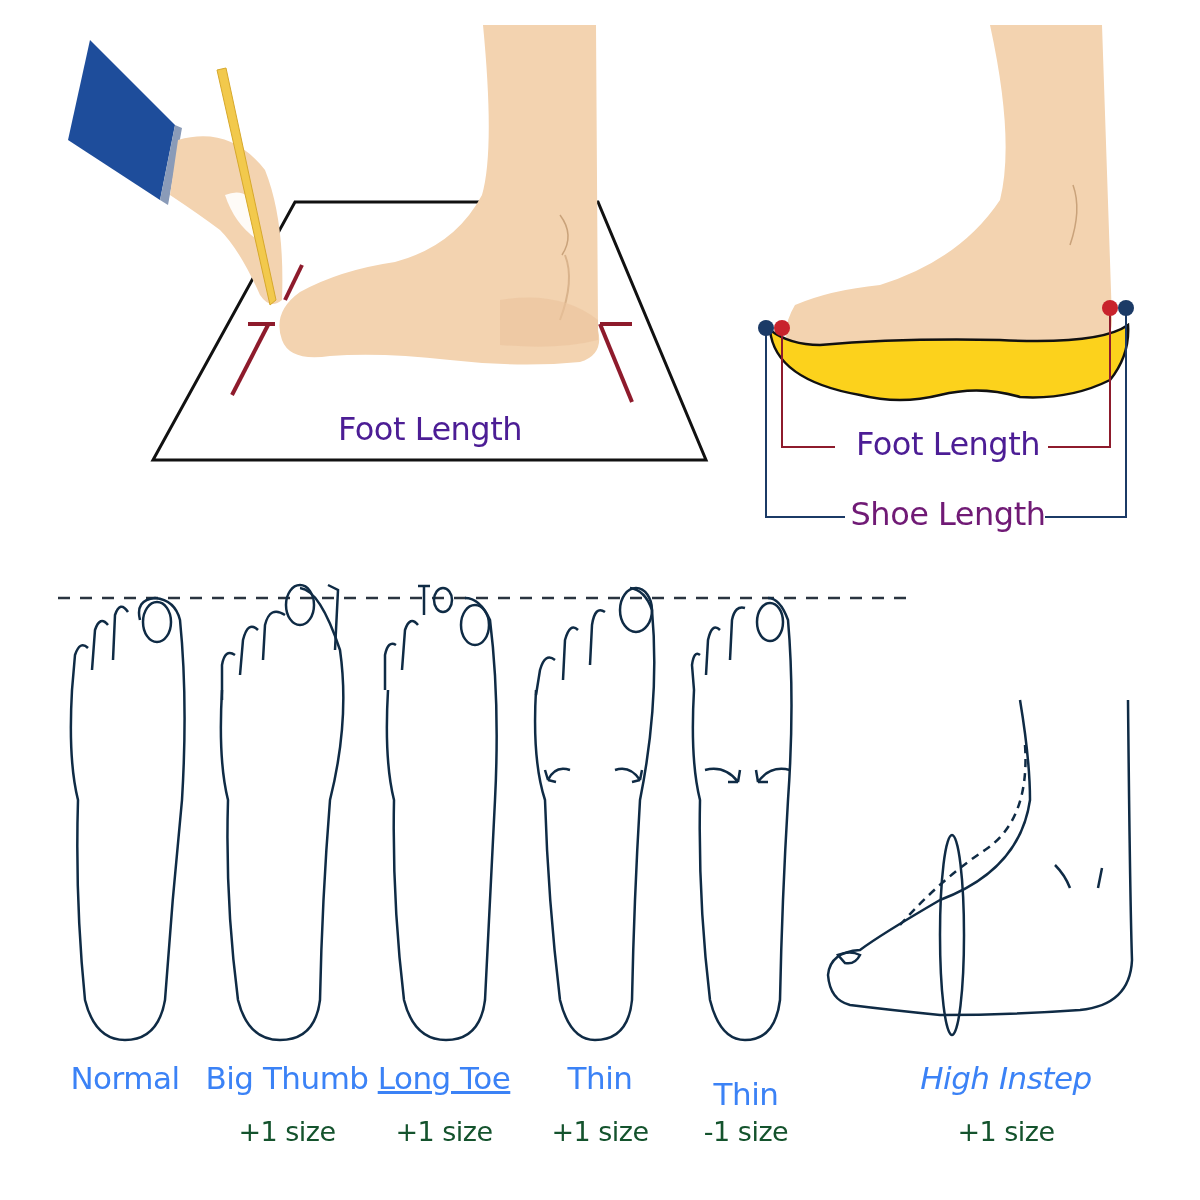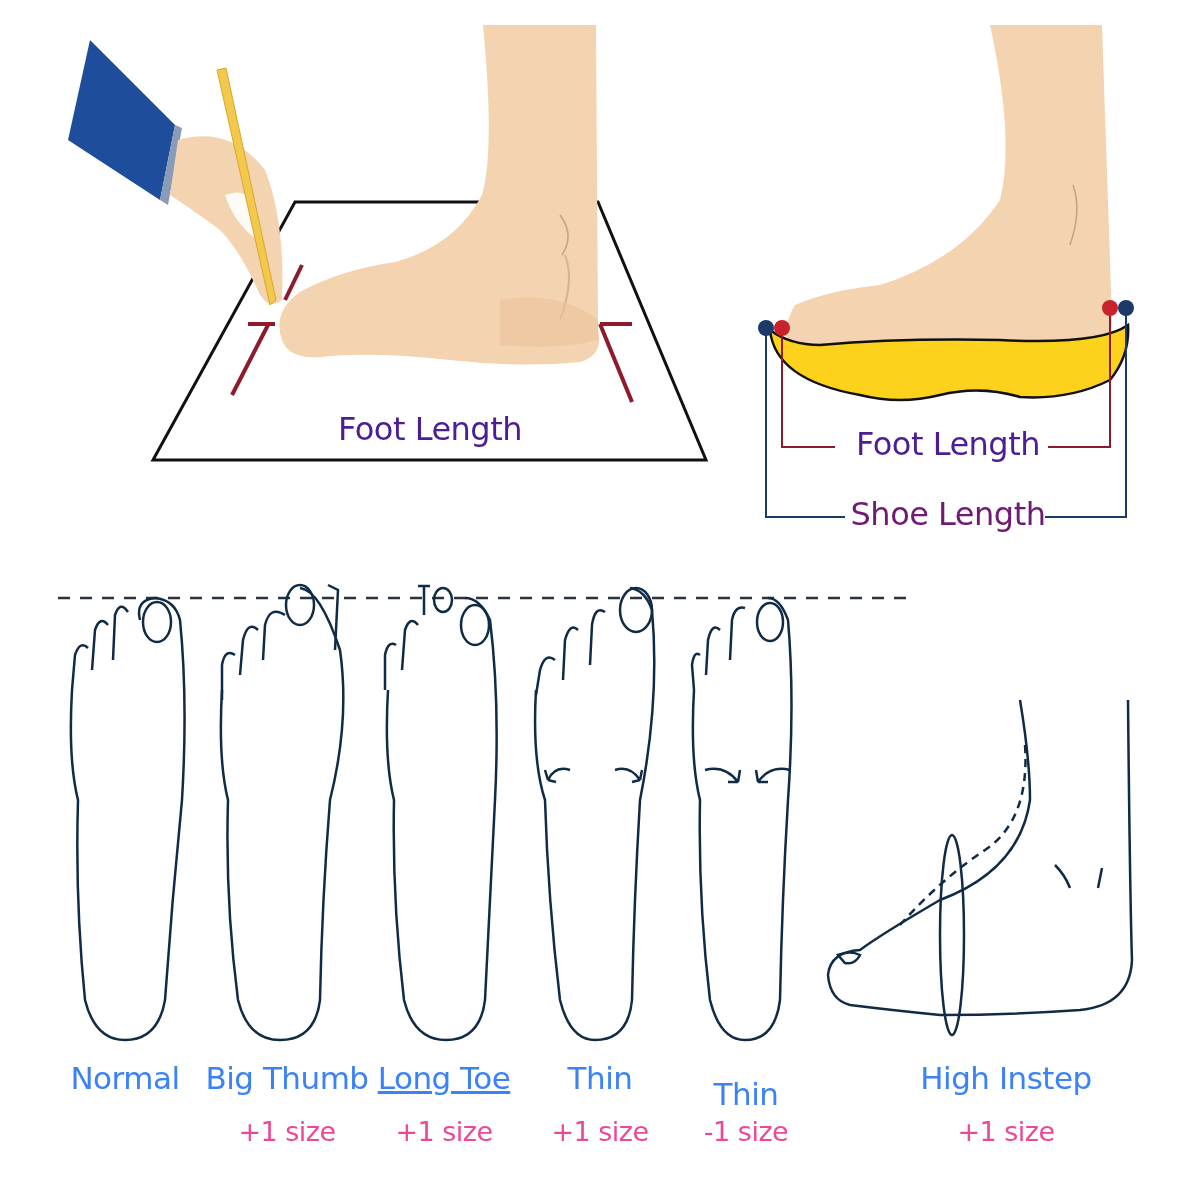--- a/index.html
+++ b/index.html
@@ -3,21 +3,21 @@
 <meta charset="utf-8">
 <style>
   html, body { margin: 0; padding: 0; background: #ffffff; }
   body { width: 1200px; height: 1200px; position: relative; overflow: hidden;
          font-family: "DejaVu Sans", sans-serif; }
   .abs { position: absolute; }
   svg { position: absolute; left: 0; top: 0; }
   .lbl { position: absolute; font-family: "DejaVu Sans", sans-serif; white-space: nowrap;
          transform: translateX(-50%); letter-spacing: -0.5px; }
   .name { color: #3b82f6; font-size: 31px; top: 1060px; }
-  .adj  { color: #ec4899; font-size: 27px; top: 1116px; }
+  .adj  { color: #14532d; font-size: 27px; top: 1116px; }
   .big-red { color: #4c1d95; font-size: 32px; }
   .big-navy { color: #701a75; font-size: 32px; }
 </style>
 </head>
 <body>
 
 <div class="abs" style="left:0;top:0;width:740px;height:480px;">
   <svg width="740" height="480" viewBox="0 0 740 480">
 
     <polygon points="295,202 598,202 706,460 153,460" fill="#ffffff" stroke="#111" stroke-width="3"></polygon>
@@ -123,15 +123,15 @@
 
   <div class="lbl name" style="left:125px;top:500px;">Normal</div>
   <div class="lbl name" style="left:287px;top:500px;">Big Thumb</div>
   <div class="lbl adj" style="left:287px;top:556px;">+1 size</div>
   <div class="lbl name" style="left:444px;top:500px;text-decoration:underline;">Long Toe</div>
   <div class="lbl adj" style="left:444px;top:556px;">+1 size</div>
   <div class="lbl name" style="left:600px;top:500px;">Thin</div>
   <div class="lbl adj" style="left:600px;top:556px;">+1 size</div>
   <div class="lbl name" style="left:746px;top:500px;margin-top:16px;">Thin</div>
   <div class="lbl adj" style="left:746px;top:556px;">-1 size</div>
-  <div class="lbl name" style="left:1006px;top:500px;">High Instep</div>
+  <div class="lbl name" style="left:1006px;top:500px;font-style:italic;">High Instep</div>
   <div class="lbl adj" style="left:1006px;top:556px;">+1 size</div>
 </div>
 
 </body></html>

